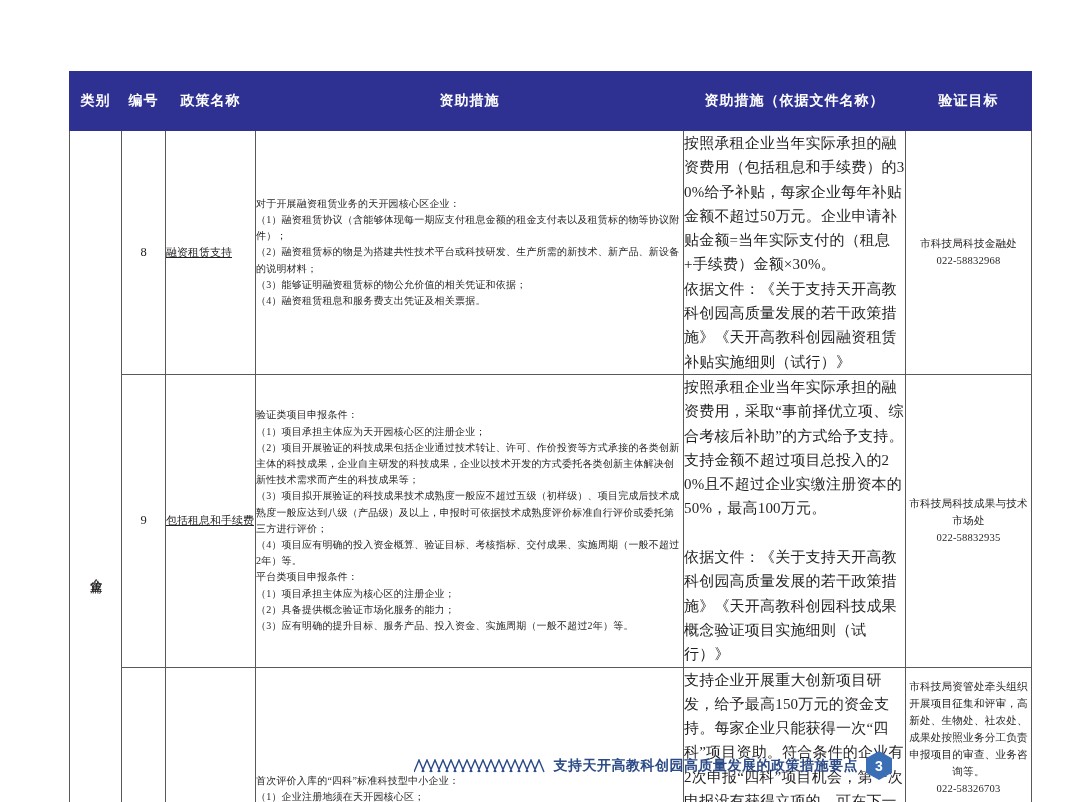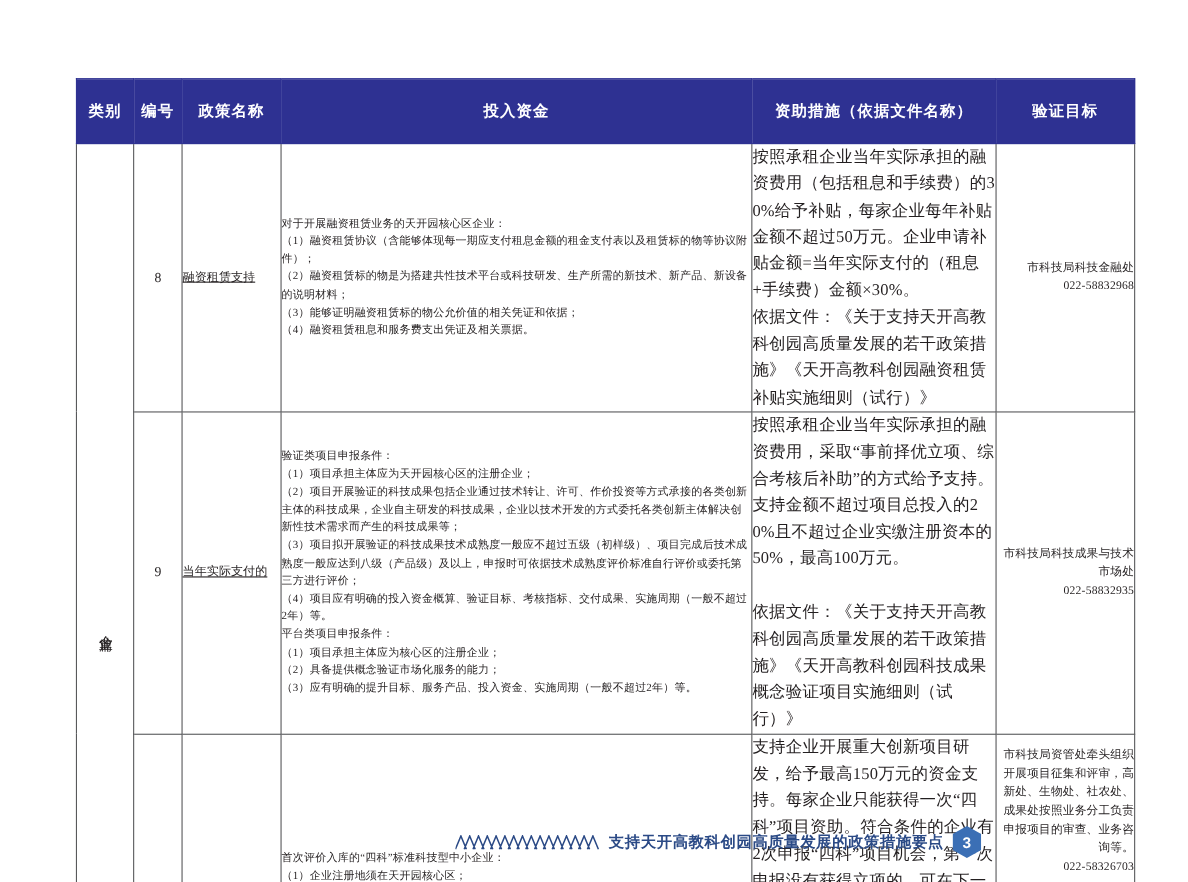--- a/index.html
+++ b/index.html
@@ -115,21 +115,21 @@
     white-space: pre-wrap;
     word-break: break-all;
     letter-spacing: 0.2px;
   }
   .cell-tel {
     font-size: 10.6px;
     color: #231f20;
     line-height: 1.62;
     padding: 8px 7px;
     vertical-align: middle;
-    text-align: right;
+    text-align: center;
     white-space: pre-wrap;
     word-break: break-all;
     letter-spacing: 0.2px;
   }
   .cell-tel.justified {
     vertical-align: top;
     padding-top: 10px;
   }
 
   
@@ -183,21 +183,21 @@
         <col class="col-name">
       <col class="col-cond">
         <col class="col-fund">
         <col class="col-tel">
     </colgroup>
     <thead>
       <tr>
         <th>类别</th>
         <th>编号</th>
         <th>政策名称</th>
-        <th>投入资金</th>
+        <th>资助措施</th>
         <th>资助措施（依据文件名称）</th>
         <th>验证目标</th>
       </tr>
     </thead>
     <tbody>
 
       <tr>
         <td class="cell-category" rowspan="3">
           <span class="vtext">企业篇</span>
         </td>
@@ -209,21 +209,21 @@
 （3）能够证明融资租赁标的物公允价值的相关凭证和依据；
 （4）融资租赁租息和服务费支出凭证及相关票据。</td>
         <td class="cell-fund">按照承租企业当年实际承担的融资费用（包括租息和手续费）的30%给予补贴，每家企业每年补贴金额不超过50万元。企业申请补贴金额=当年实际支付的（租息+手续费）金额×30%。
 依据文件：《关于支持天开高教科创园高质量发展的若干政策措施》《天开高教科创园融资租赁补贴实施细则（试行）》</td>
         <td class="cell-tel">市科技局科技金融处
 022-58832968</td>
       </tr>
 
       <tr>
         <td class="cell-num">9</td>
-        <td class="cell-name">当年实际支付的</td>
+        <td class="cell-name">包括租息和手续费</td>
         <td class="cell-body">验证类项目申报条件：
 （1）项目承担主体应为天开园核心区的注册企业；
 （2）项目开展验证的科技成果包括企业通过技术转让、许可、作价投资等方式承接的各类创新主体的科技成果，企业自主研发的科技成果，企业以技术开发的方式委托各类创新主体解决创新性技术需求而产生的科技成果等；
 （3）项目拟开展验证的科技成果技术成熟度一般应不超过五级（初样级）、项目完成后技术成熟度一般应达到八级（产品级）及以上，申报时可依据技术成熟度评价标准自行评价或委托第三方进行评价；
 （4）项目应有明确的投入资金概算、验证目标、考核指标、交付成果、实施周期（一般不超过2年）等。
 平台类项目申报条件：
 （1）项目承担主体应为核心区的注册企业；
 （2）具备提供概念验证市场化服务的能力；
 （3）应有明确的提升目标、服务产品、投入资金、实施周期（一般不超过2年）等。</td>
         <td class="cell-fund">按照承租企业当年实际承担的融资费用，采取“事前择优立项、综合考核后补助”的方式给予支持。支持金额不超过项目总投入的20%且不超过企业实缴注册资本的50%，最高100万元。

